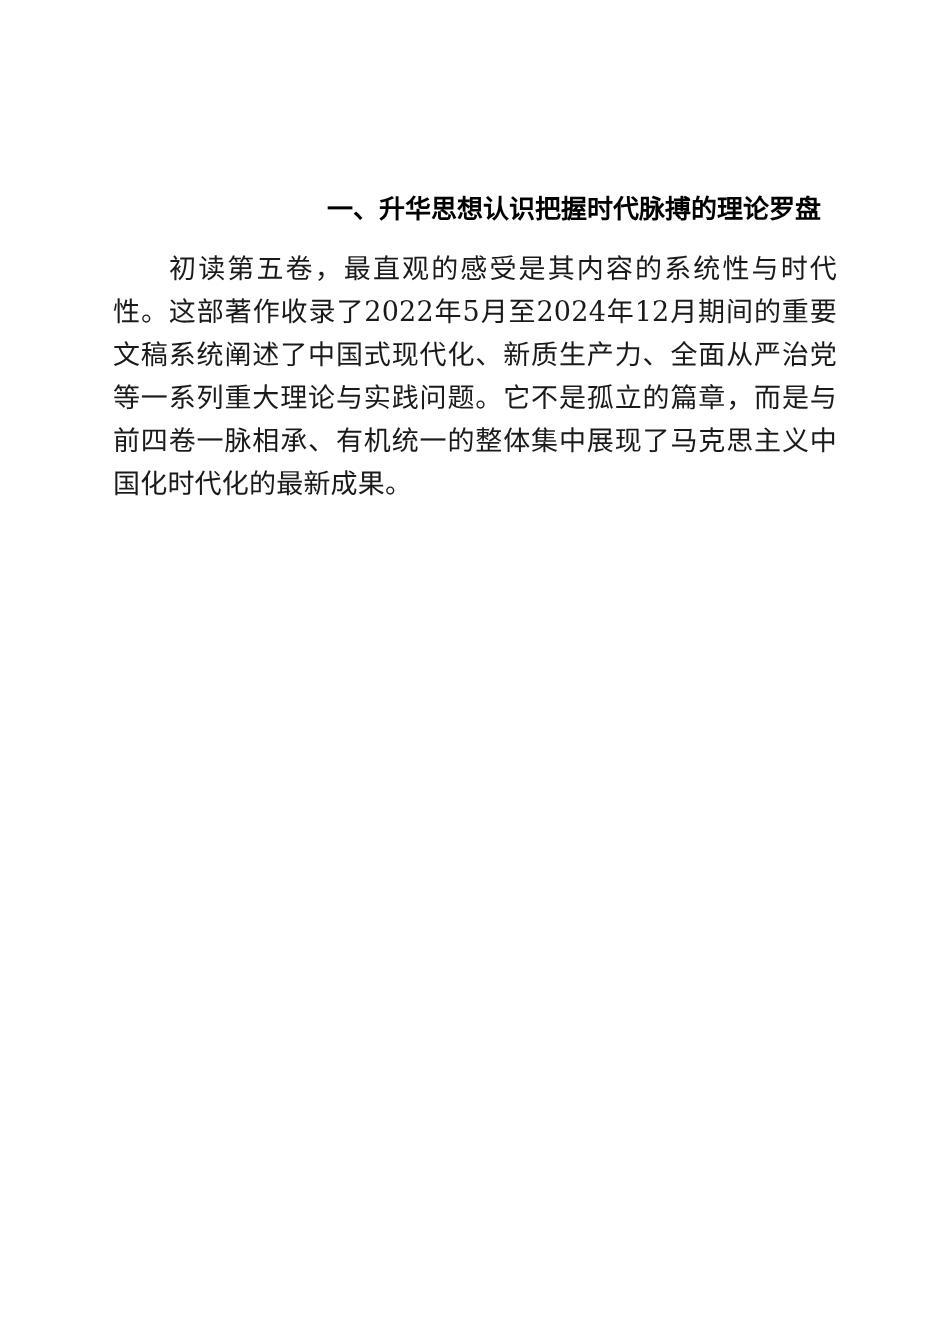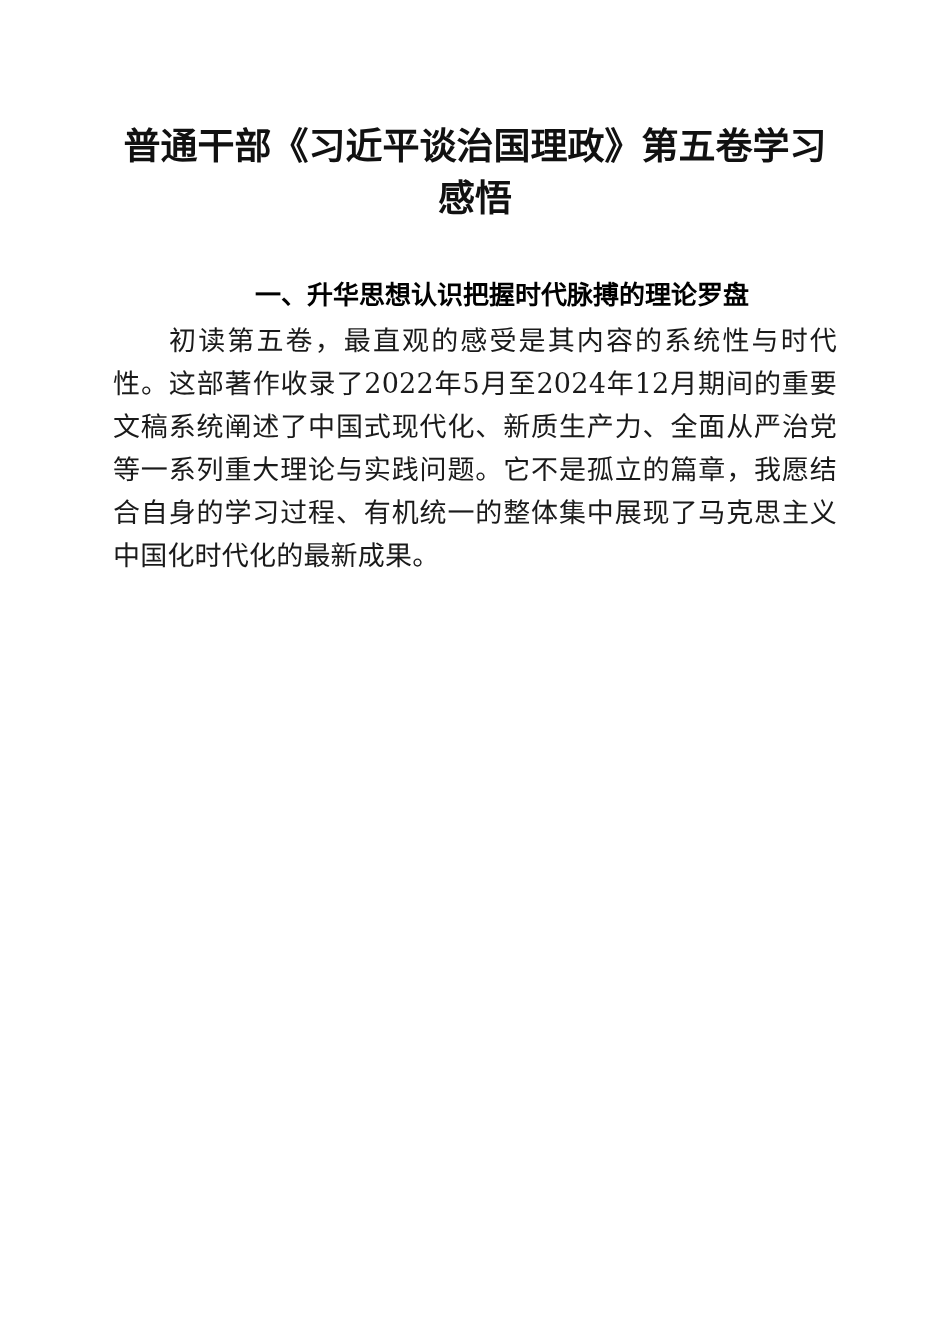--- a/index.html
+++ b/index.html
@@ -62,40 +62,39 @@
     text-align-last: left;
     text-indent: 56px;
     margin: 0;
     color: #1a1a1a;
     word-break: break-all;
     letter-spacing: 0.2px;
   }
 
   
   .section-heading {
-    font-family: Liberation Mono, monospace;
+    font-family: Liberation Serif, serif;
     font-weight: 700;
     font-size: 26px;
     line-height: 43px;
     text-indent: 54px;
-    text-align: center;
-    margin: 0;
+    text-align: right;
+    margin: 16px;
     color: #000000;
     word-break: break-all;
   }
 </style>
 </head>
 <body>
 
 <div class="page">
   <div class="doc-body">
 
-    <h1 class="doc-title">普通干部《习近平谈治国理政》第五卷学习感悟</h1>
 
     <div class="title-gap"></div>
 
     <div id="content-blocks">
         <h2 class="section-heading">一、升华思想认识把握时代脉搏的理论罗盘</h2>
-        <p class="para">初读第五卷，最直观的感受是其内容的系统性与时代性。这部著作收录了2022年5月至2024年12月期间的重要文稿系统阐述了中国式现代化、新质生产力、全面从严治党等一系列重大理论与实践问题。它不是孤立的篇章，我愿结合自身的学习过程、有机统一的整体集中展现了马克思主义中国化时代化的最新成果。</p>
+        <p class="para">初读第五卷，最直观的感受是其内容的系统性与时代性。这部著作收录了2022年5月至2024年12月期间的重要文稿系统阐述了中国式现代化、新质生产力、全面从严治党等一系列重大理论与实践问题。它不是孤立的篇章，而是与前四卷一脉相承、有机统一的整体集中展现了马克思主义中国化时代化的最新成果。</p>
       </div>
 
   </div>
 </div>
 
 </body></html>

